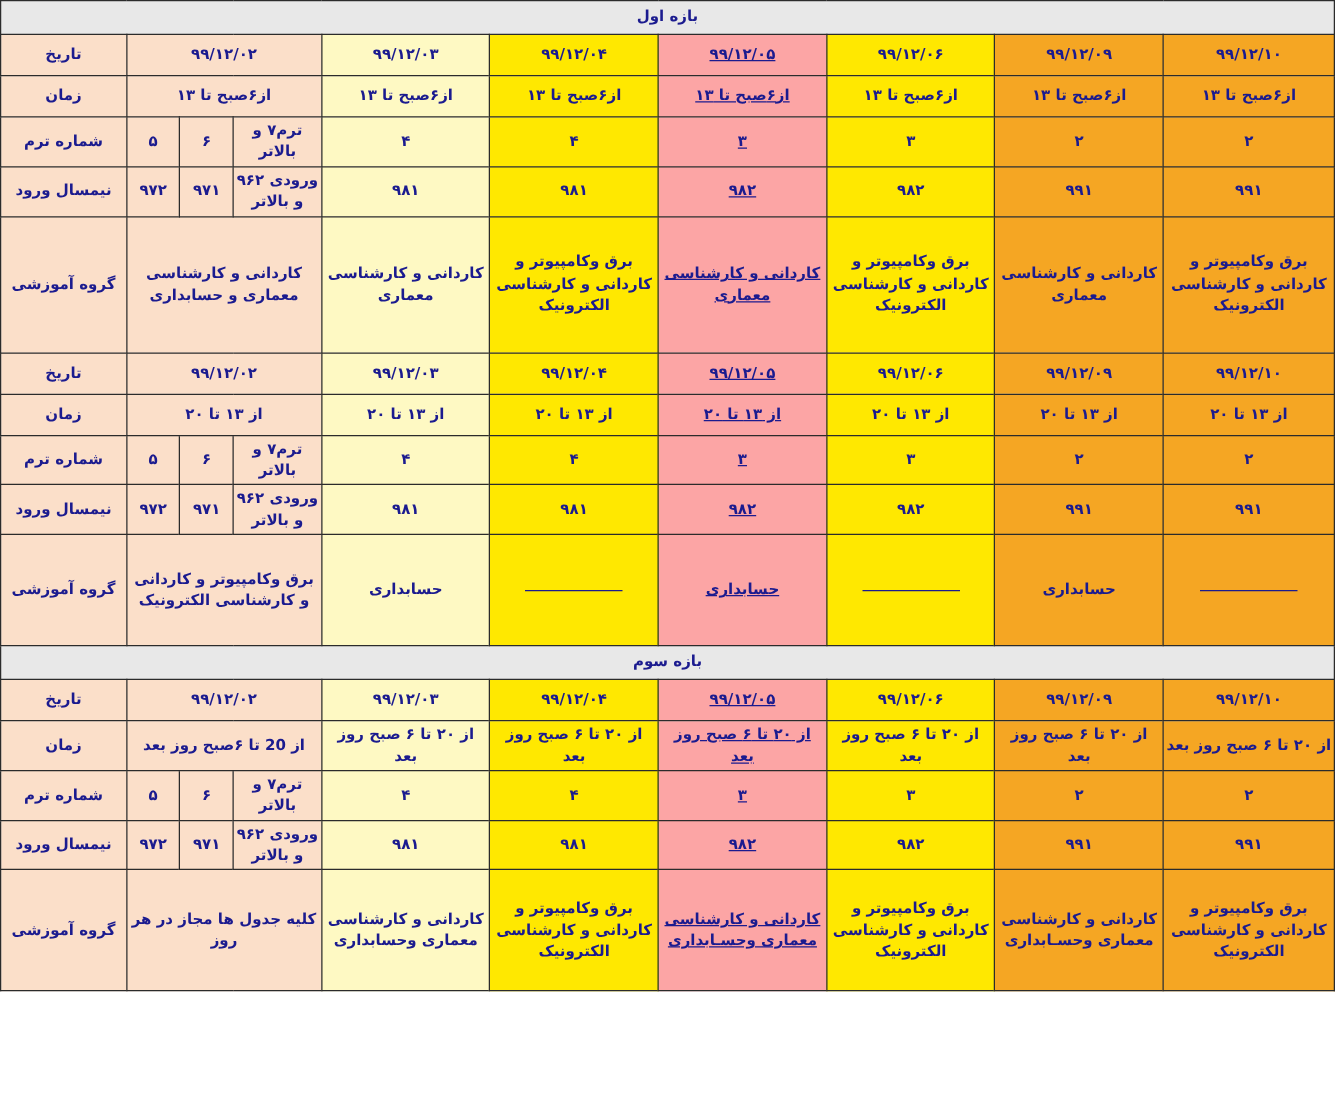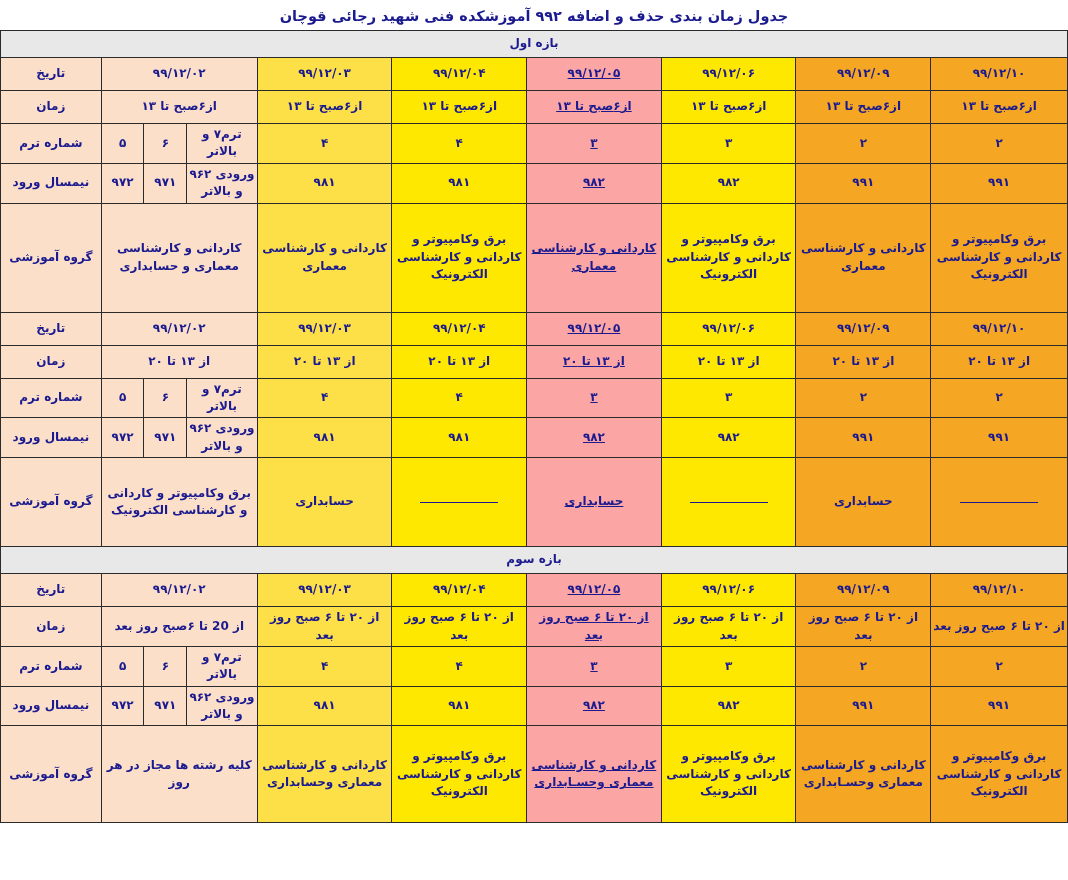--- a/index.html
+++ b/index.html
@@ -42,41 +42,40 @@
     font-weight:bold;
     height:22px;
     padding:2px;
     margin-top:28px;
   }
   .rowlabel{background:#fbdfc9;margin-top:20px;}
   .peach{background:#fbdfc9;}
   .orange{background:#f5a623;}
   .yellow{background:#ffe800;}
   .blue-l{background:#fca5a5;text-decoration:underline;}
-  .cyan{background:#fde047;margin-left:12px;}
+  .cyan{background:#fef9c3;margin-left:12px;}
   .grpcell{height:104px;}
   .grpcell2{height:84px;}
   .grpcell3{height:92px;}
   .dash{
     display:inline-block;
     width:78px;
     border-bottom:1px solid #1b1b8f;
     height:1px;
     vertical-align:middle;
   }
   .h28{height:28px;}
   .h26{height:26px;}
   .small{font-size:11px;}
 </style>
 </head>
 <body>
 
 <div class="page">
 
-  <div class="title">جدول زمان بندی  حذف و اضافه ۹۹۲ آموزشکده فنی شهید رجائی قوچان</div>
 
   <table class="grid">
     <colgroup>
       <col style="width:128px">
         <col style="width:126px">
         <col style="width:126px">
       <col style="width:126px">
         <col style="width:126px">
         <col style="width:126px">
       <col style="width:66px">
@@ -246,19 +245,19 @@
         <td class="peach h26">۹۷۲</td>
         <td class="rowlabel h26">نیمسال ورود</td>
       </tr>
       <tr>
         <td class="orange grpcell3">برق وکامپیوتر و کاردانی و کارشناسی الکترونیک</td>
         <td class="orange grpcell3">کاردانی و کارشناسی معماری وحسـابداری</td>
         <td class="yellow grpcell3">برق وکامپیوتر و کاردانی و کارشناسی الکترونیک</td>
         <td class="blue-l grpcell3">کاردانی و کارشناسی معماری وحسـابداری</td>
         <td class="yellow grpcell3">برق وکامپیوتر و کاردانی و کارشناسی الکترونیک</td>
         <td class="cyan grpcell3 small">کاردانی و کارشناسی معماری وحسابداری</td>
-        <td class="peach grpcell3" colspan="3">کلیه رشته ها مجاز در هر روز</td>
+        <td class="peach grpcell3" colspan="3">کلیه جدول ها مجاز در هر روز</td>
         <td class="rowlabel grpcell3">گروه آموزشی</td>
       </tr>
 
     </tbody>
   </table>
 </div>
 
 </body></html>

